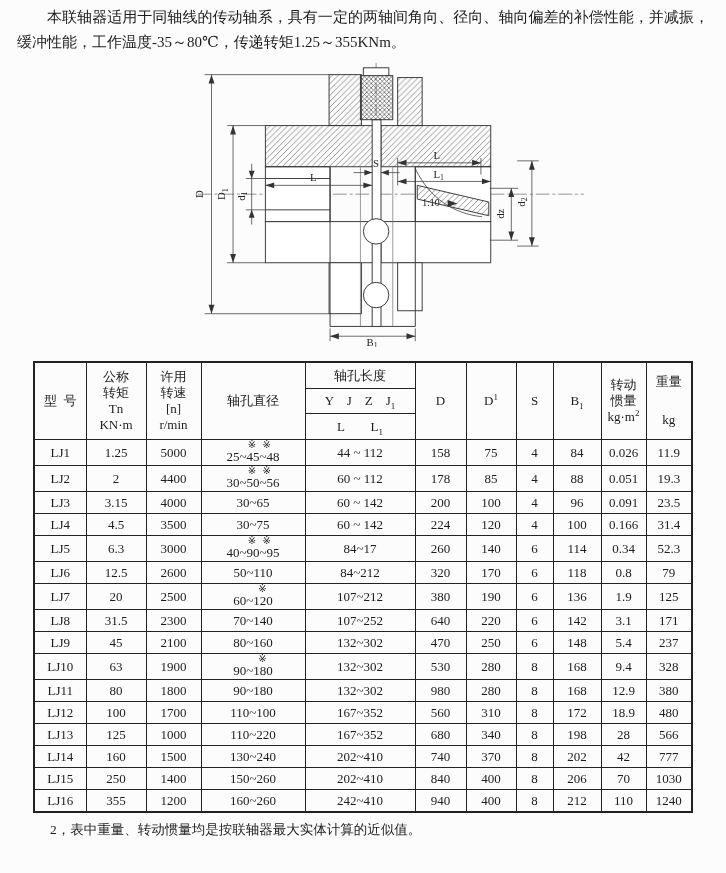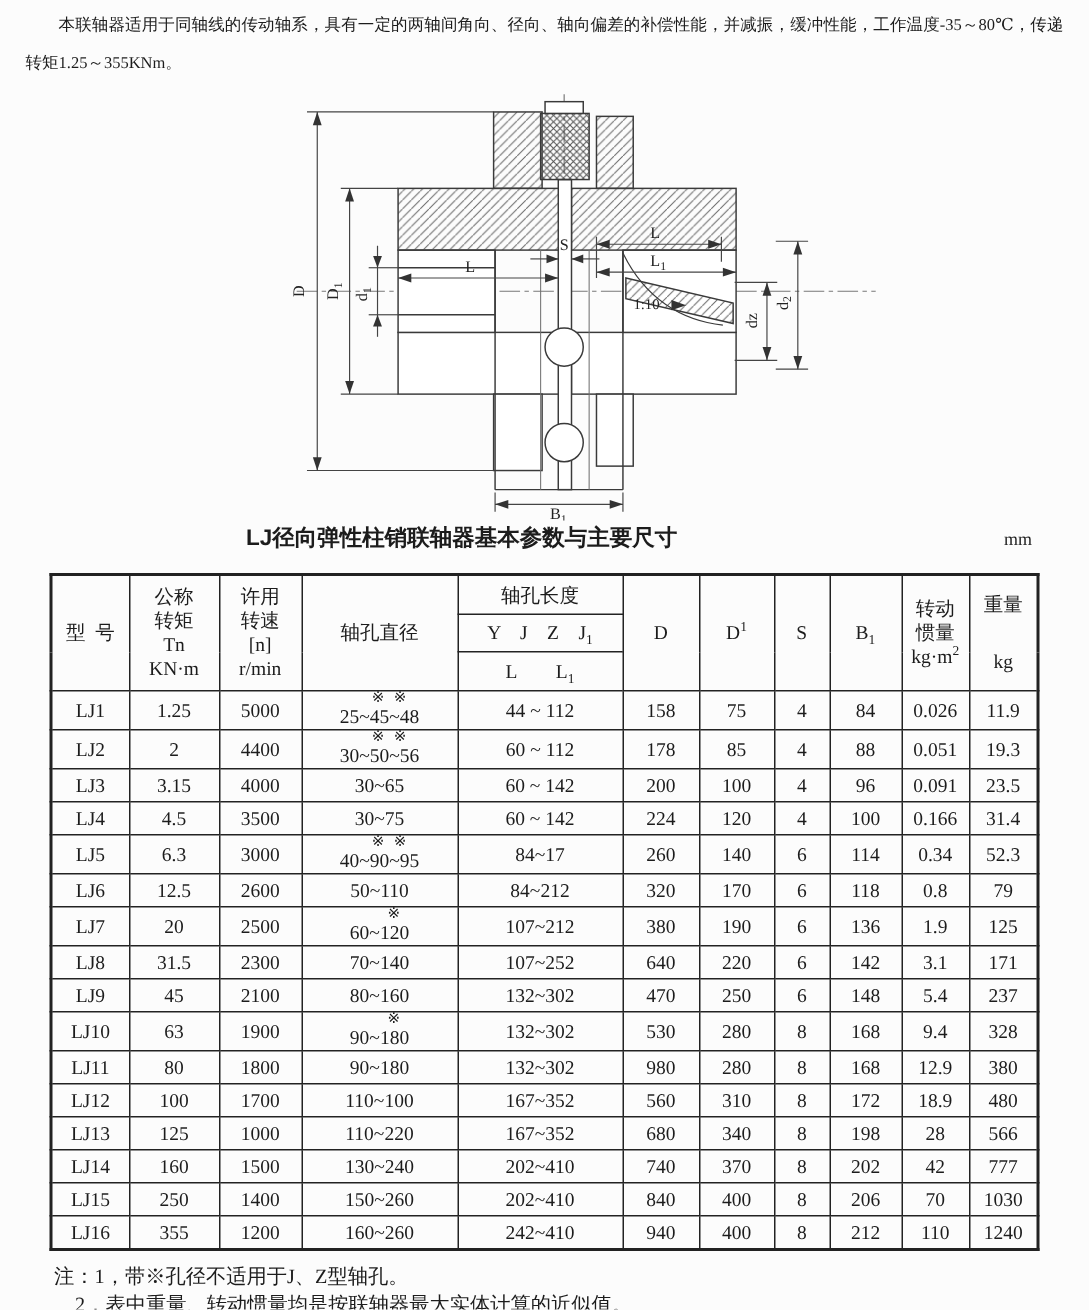--- a/index.html
+++ b/index.html
@@ -2,21 +2,21 @@
 <html><head>
 <meta charset="utf-8">
 <style>
   html,body{margin:0;padding:0;}
   body{
     width:726px;height:873px;overflow:hidden;background:#fcfcfc;color:#1c1c1c;
     font-family:"Liberation Serif","DejaVu Serif",serif;
   }
   .page{width:726px;height:873px;position:relative;}
   .intro{
-    margin:5px 17px 0 17px;font-size:11px;line-height:25px;
+    margin:5px 17px 0 17px;font-size:15px;line-height:25px;
     text-indent:2em;text-align:justify;
   }
   .drawing-wrap{margin:2px 0 0 146px;width:470px;height:290px;}
   .title-row{
     display:flex;justify-content:space-between;align-items:baseline;
     margin:2px 38px 0 164px;
   }
   .doc-title{font-family:"Liberation Sans","DejaVu Sans",sans-serif;font-weight:bold;font-size:15px;}
   .unit{font-size:12px;}
   table.params{
@@ -156,24 +156,20 @@
       <text font-size="11" text-anchor="middle" x="230" y="112">S</text>
       <text font-size="11" text-anchor="middle" x="292" y="104">L</text>
       <text font-size="11" text-anchor="middle" x="294" y="123"><tspan>L</tspan><tspan dy="2.5" font-size="8">1</tspan></text>
       <text font-size="11" text-anchor="middle" transform="rotate(-90 361 160)" x="361" y="160">dz</text>
       <text font-size="11" text-anchor="middle" transform="rotate(-90 382 148)" x="382" y="148"><tspan>d</tspan><tspan dy="2.5" font-size="8">2</tspan></text>
       <text font-size="10" text-anchor="middle" x="286" y="152">1:10</text>
       <text font-size="11" text-anchor="middle" x="226" y="295"><tspan>B</tspan><tspan dy="2.5" font-size="8">1</tspan></text>
     </svg>
   </div>
 
-  <div class="title-row">
-    <span class="doc-title">LJ径向弹性柱销联轴器基本参数与主要尺寸</span>
-    <span class="unit">mm</span>
-  </div>
 
   <table class="params">
     <colgroup>
       <col style="width:52px">
         <col style="width:60px">
         <col style="width:55px">
       <col style="width:104px">
         <col style="width:110px">
         <col style="width:51px">
       <col style="width:50px">
@@ -442,17 +438,16 @@
           <td>400</td>
           <td>8</td>
           <td>212</td>
           <td>110</td>
           <td>1240</td>
         </tr>
       </tbody>
   </table>
 
   <div class="notes">
-    <div class="n1">注：1，带※孔径不适用于J、Z型轴孔。</div>
     <div class="n2">2，表中重量、转动惯量均是按联轴器最大实体计算的近似值。</div>
   </div>
 
 </div>
 
 </body></html>

